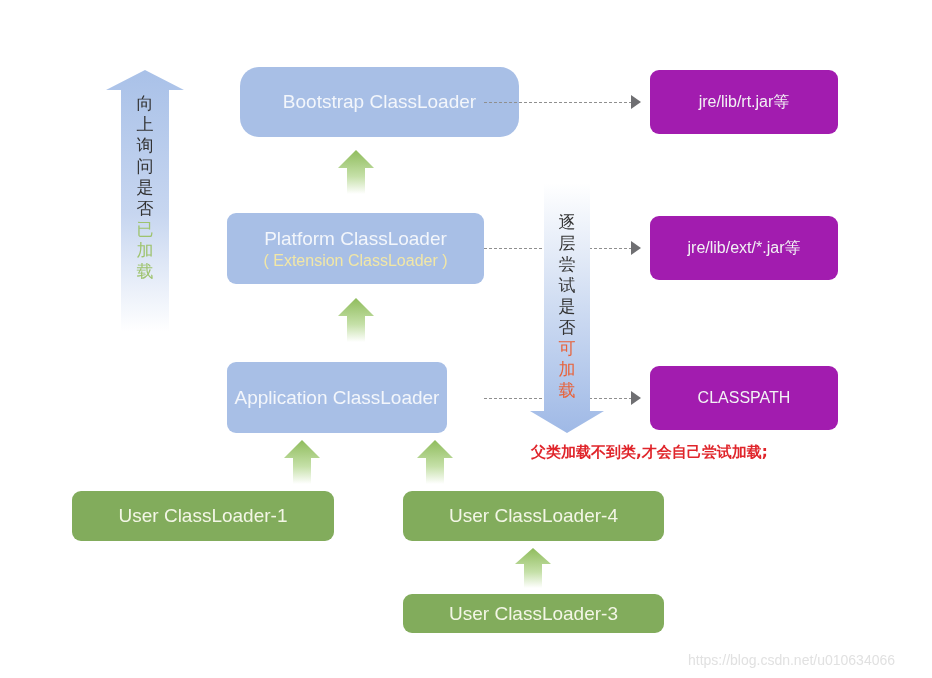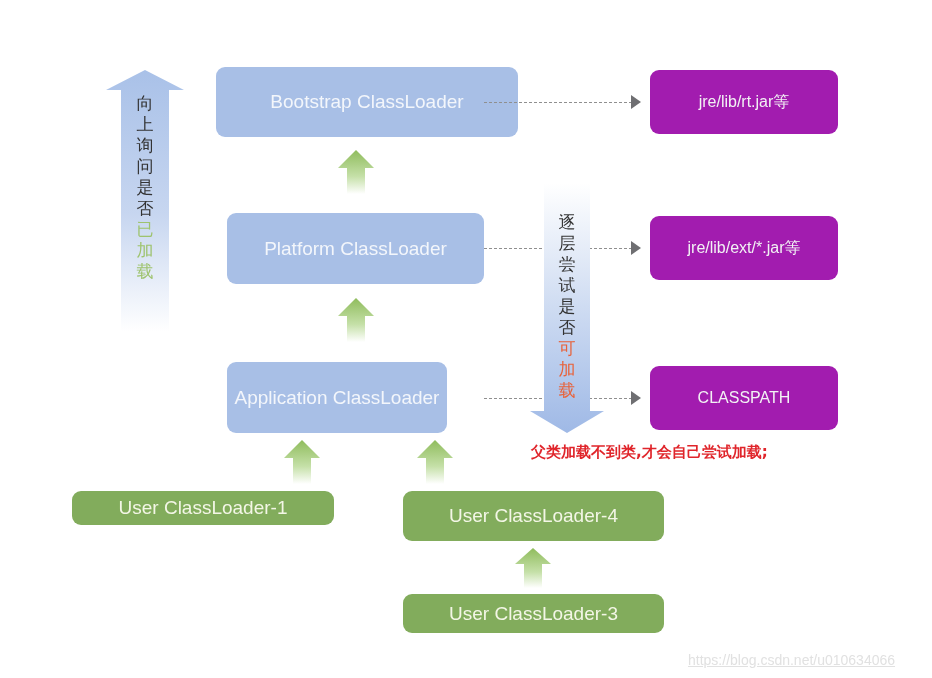--- a/index.html
+++ b/index.html
@@ -13,21 +13,21 @@
   .sub { color: #f2e7a6; font-size: 16px; margin-top: 2px; }
   .vtext { position: absolute; display: flex; flex-direction: column; align-items: center;
            font-size: 17px; line-height: 21px; font-family: "DejaVu Sans", sans-serif; }
   .vtext span { display: block; }
   .dash { position: absolute; height: 0; border-top: 1px dashed #8f8f8f; }
   .tri { position: absolute; width: 0; height: 0; border-top: 7px solid transparent;
          border-bottom: 7px solid transparent; border-left: 10px solid #6f6f72; }
   .uparrow { position: absolute; }
   .note { position: absolute; color: #e0252b; font-size: 15px; font-weight: bold;
           font-family: "DejaVu Sans", sans-serif; }
-  .watermark { position: absolute; color: #e1e1e1; font-size: 14px; text-decoration: underline; }
+  .watermark { position: absolute; color: #e1e1e1; font-size: 14px; }
 </style>
 </head>
 <body>
 
 <svg class="uparrow" style="left:106px; top:70px;" width="78" height="262" viewBox="0 0 78 262">
   <defs>
     <linearGradient id="gLeft" x1="0" y1="0" x2="0" y2="1">
       <stop offset="0" stop-color="#a9c1e8"></stop>
       <stop offset="0.55" stop-color="#c7d6f0"></stop>
       <stop offset="1" stop-color="#ffffff"></stop>
@@ -40,21 +40,21 @@
     <span style="color: rgb(51, 51, 51);">上</span>
     <span style="color: rgb(51, 51, 51);">询</span>
     <span style="color: rgb(51, 51, 51);">问</span>
     <span style="color: rgb(51, 51, 51);">是</span>
     <span style="color: rgb(51, 51, 51);">否</span>
     <span style="color: rgb(158, 195, 110);">已</span>
     <span style="color: rgb(158, 195, 110);">加</span>
     <span style="color: rgb(158, 195, 110);">载</span>
   </div>
 
-<div class="box blue" style="left:216px; top:67px; width:302px; height:70px;">
+<div class="box blue" style="left:240px; top:67px; width:279px; height:70px;border-radius:19px;">
   <span>Bootstrap ClassLoader</span>
 </div>
 <div class="dash" style="left:484px; top:102px; width:148px;"></div>
 <div class="tri" style="left:631px; top:95px;"></div>
 <div class="box gray" style="left:650px; top:70px; width:188px; height:64px;">
   <span>jre/lib/rt.jar等</span>
 </div>
 
 <svg class="uparrow" style="left:336px; top:150px;" width="40" height="44" viewBox="0 0 40 44">
   <defs>
@@ -62,20 +62,21 @@
       <stop offset="0" stop-color="#8fbc5c"></stop>
       <stop offset="0.6" stop-color="#c5e0a8"></stop>
       <stop offset="1" stop-color="#ffffff"></stop>
     </linearGradient>
   </defs>
   <polygon points="20,0 38,18 29,18 29,44 11,44 11,18 2,18" fill="url(#gG)"></polygon>
 </svg>
 
 <div class="box blue" style="left:227px; top:213px; width:257px; height:71px;">
   <span>Platform ClassLoader</span>
+  <span class="sub">( Extension ClassLoader )</span>
 </div>
 <div class="dash" style="left:484px; top:248px; width:148px;"></div>
 <div class="tri" style="left:631px; top:241px;"></div>
 <div class="box gray" style="left:650px; top:216px; width:188px; height:64px;">
   <span>jre/lib/ext/*.jar等</span>
 </div>
 
 <svg class="uparrow" style="left:336px; top:298px;" width="40" height="44" viewBox="0 0 40 44">
   <polygon points="20,0 38,18 29,18 29,44 11,44 11,18 2,18" fill="url(#gG)"></polygon>
 </svg>
@@ -113,21 +114,21 @@
 
 <div class="note" style="left:531px; top:443px;">父类加载不到类,才会自己尝试加载;</div>
 
 <svg class="uparrow" style="left:282px; top:440px;" width="40" height="44" viewBox="0 0 40 44">
   <polygon points="20,0 38,18 29,18 29,44 11,44 11,18 2,18" fill="url(#gG)"></polygon>
 </svg>
 <svg class="uparrow" style="left:415px; top:440px;" width="40" height="44" viewBox="0 0 40 44">
   <polygon points="20,0 38,18 29,18 29,44 11,44 11,18 2,18" fill="url(#gG)"></polygon>
 </svg>
 
-<div class="box green" style="left:72px; top:491px; width:262px; height:34px;">
+<div class="box green" style="left:72px; top:491px; width:262px; height:50px;">
   <span>User ClassLoader-1</span>
 </div>
 <div class="box green" style="left:403px; top:491px; width:261px; height:50px;">
   <span>User ClassLoader-4</span>
 </div>
 <svg class="uparrow" style="left:513px; top:548px;" width="40" height="40" viewBox="0 0 40 40">
   <polygon points="20,0 38,16 29,16 29,40 11,40 11,16 2,16" fill="url(#gG)"></polygon>
 </svg>
 <div class="box green" style="left:403px; top:594px; width:261px; height:39px;">
   <span>User ClassLoader-3</span>

